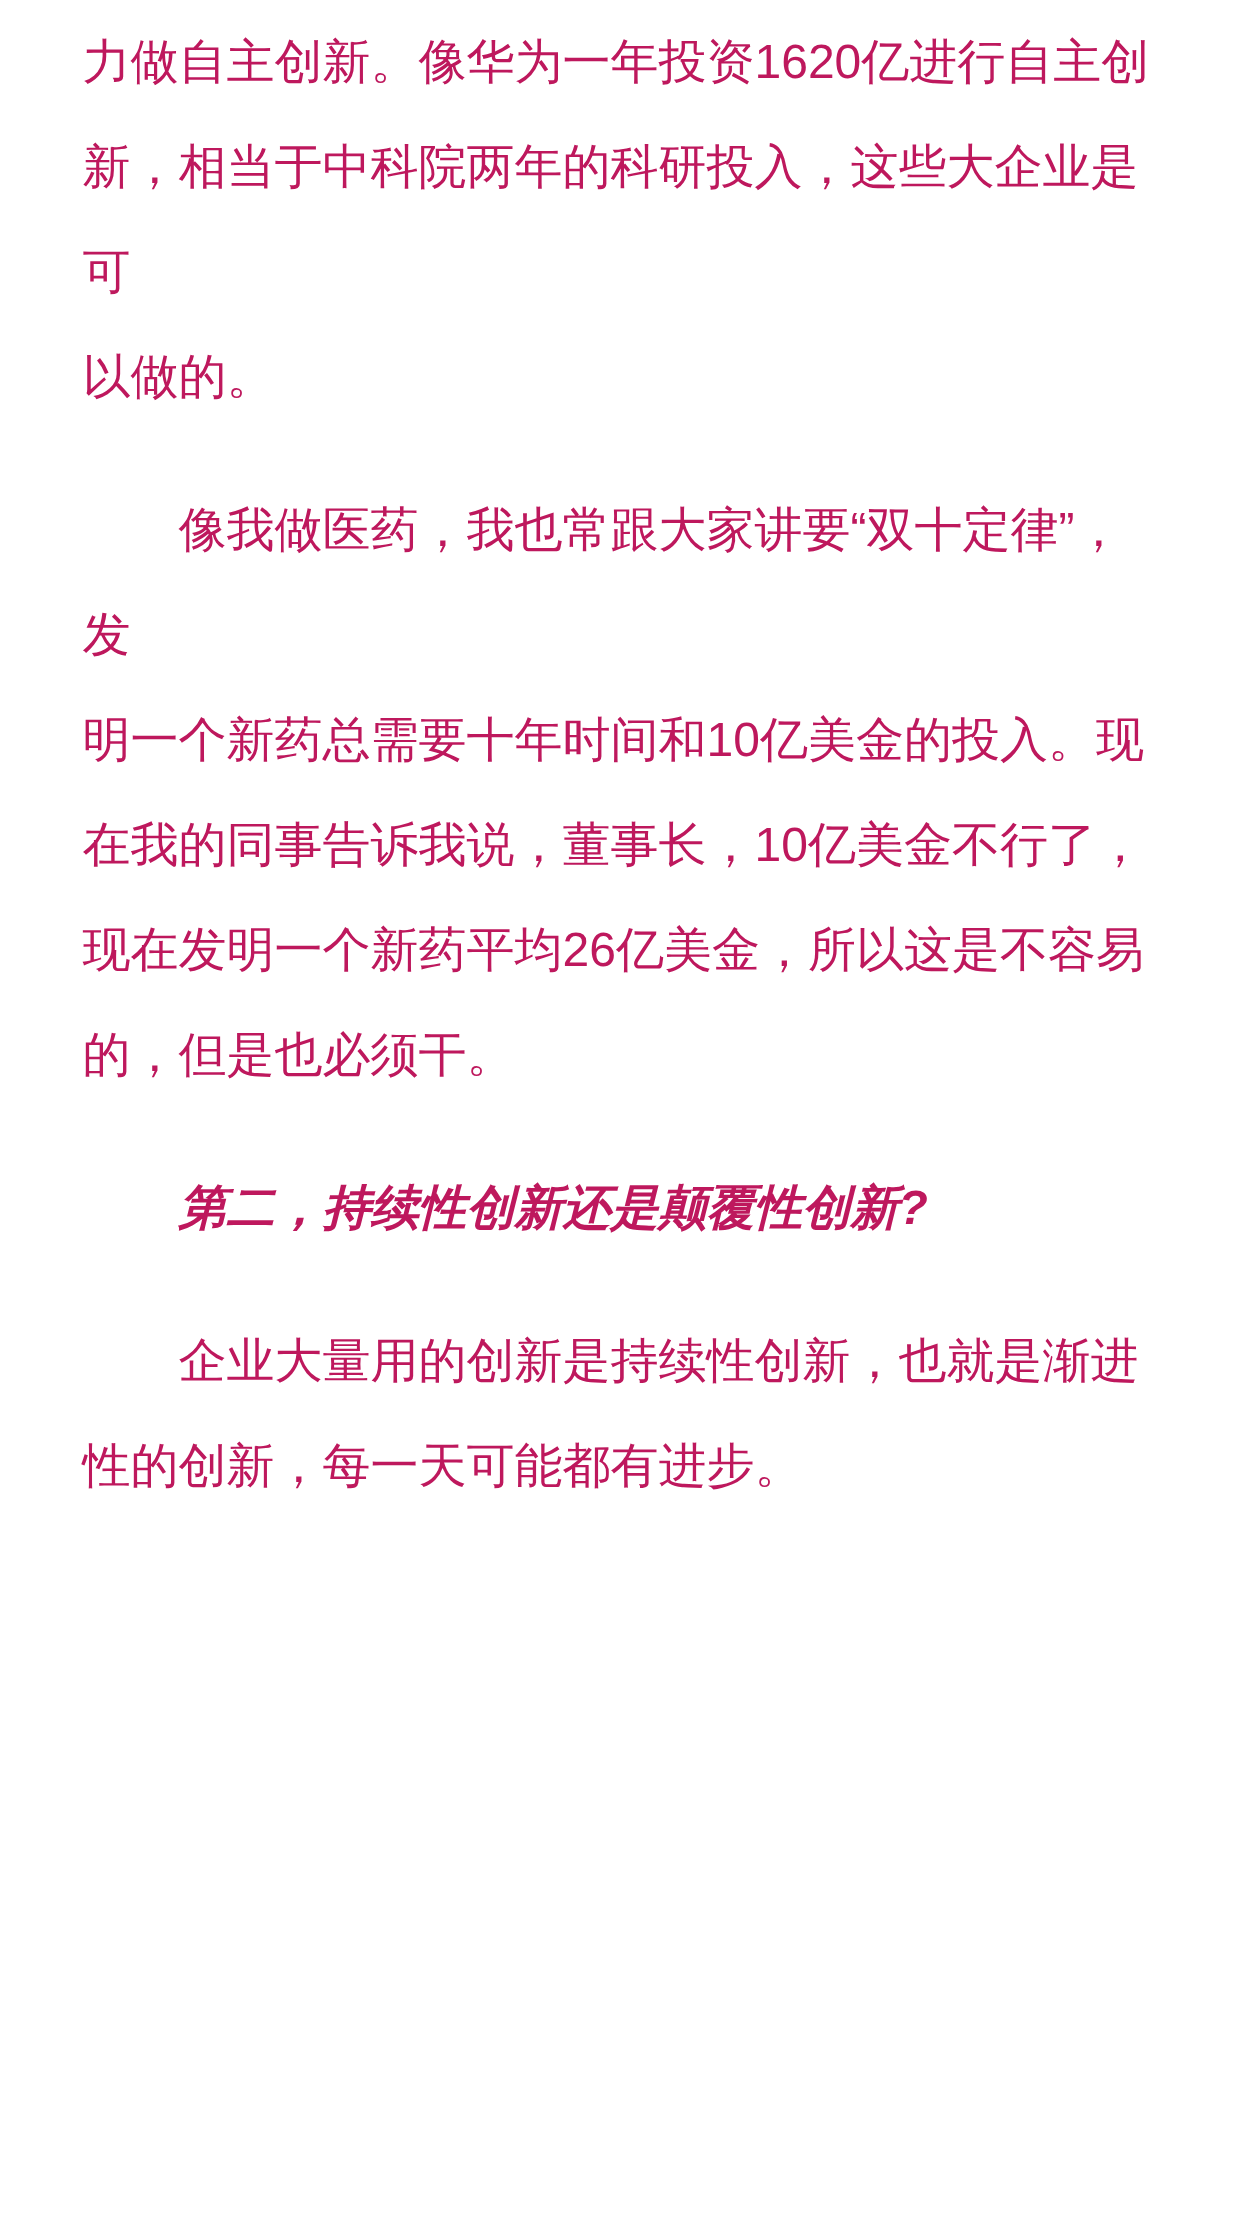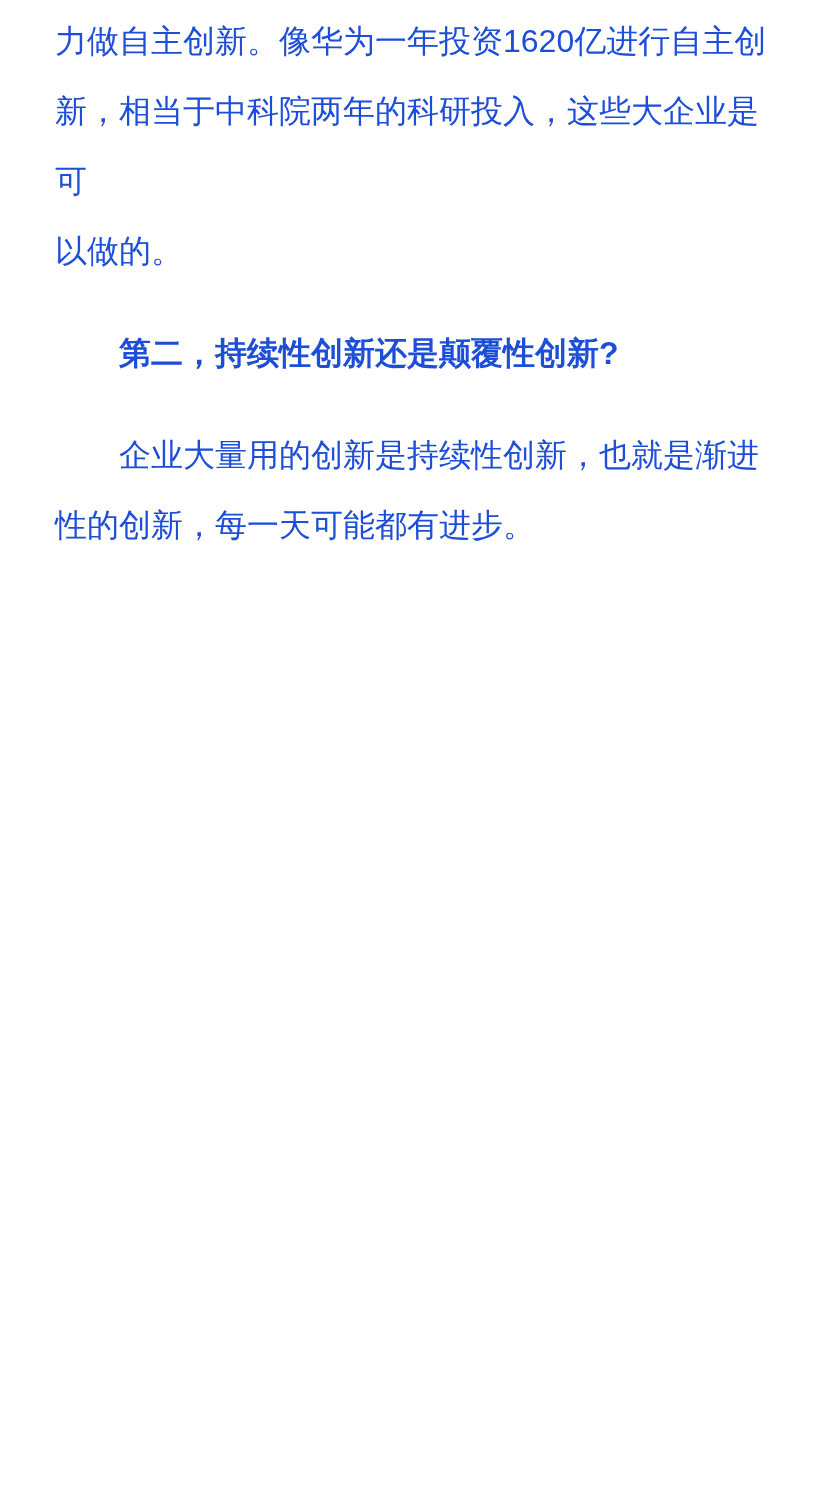--- a/index.html
+++ b/index.html
@@ -14,41 +14,47 @@
     font-family: "Liberation Sans", "DejaVu Sans", sans-serif;
   }
   .article {
     padding: 6px 55px 0 55px;
     box-sizing: border-box;
   }
   .para, .heading {
     font-size: 32px;
     line-height: 70px;
     margin: 0 0 32px 0;
-    color: #1d4ed8;
+    color: #be185d;
     white-space: pre-line;      
     font-weight: 400;
     letter-spacing: 0;
   }
   .heading {
     font-weight: 700;
+    font-style: italic;
   }
   .indent {
     text-indent: 2em;           
   }
 </style>
 </head>
 <body>
 
 <div class="article">
 
   <p class="para">力做自主创新。像华为一年投资1620亿进行自主创
 新，相当于中科院两年的科研投入，这些大企业是可
 以做的。</p>
 
+  <p class="para indent">像我做医药，我也常跟大家讲要“双十定律”，发
+明一个新药总需要十年时间和10亿美金的投入。现
+在我的同事告诉我说，董事长，10亿美金不行了，
+现在发明一个新药平均26亿美金，所以这是不容易
+的，但是也必须干。</p>
 
 
   <h2 class="heading indent">第二，持续性创新还是颠覆性创新?</h2>
 
   <p class="para indent">企业大量用的创新是持续性创新，也就是渐进
 性的创新，每一天可能都有进步。</p>
 
 </div>
 
 </body></html>

